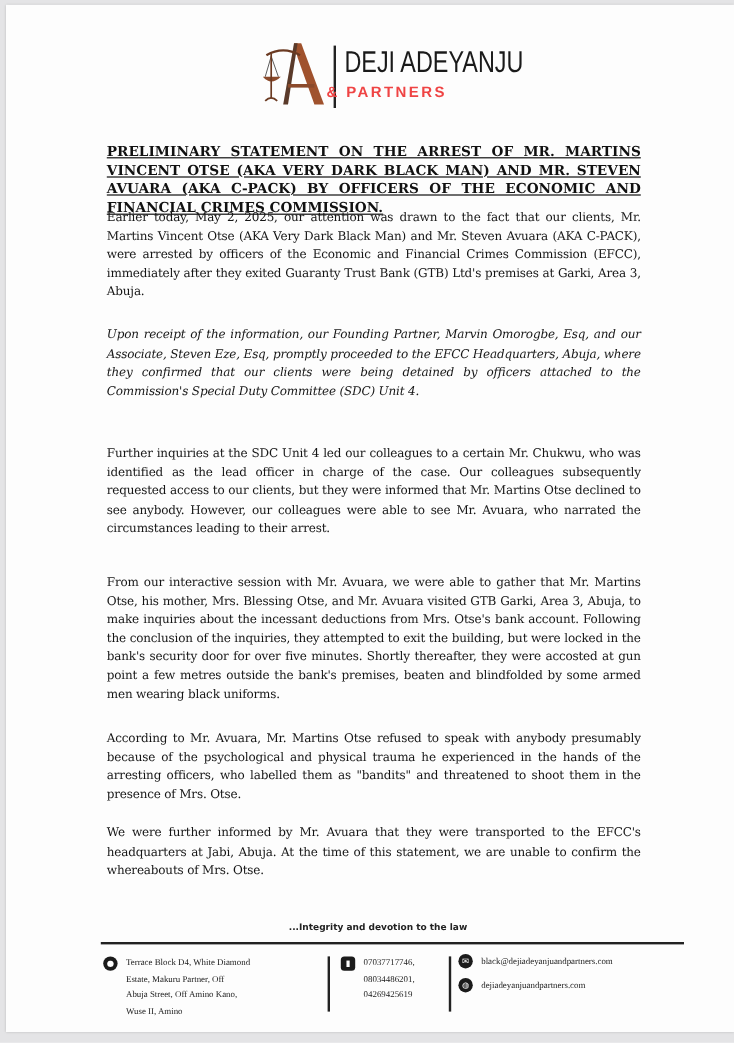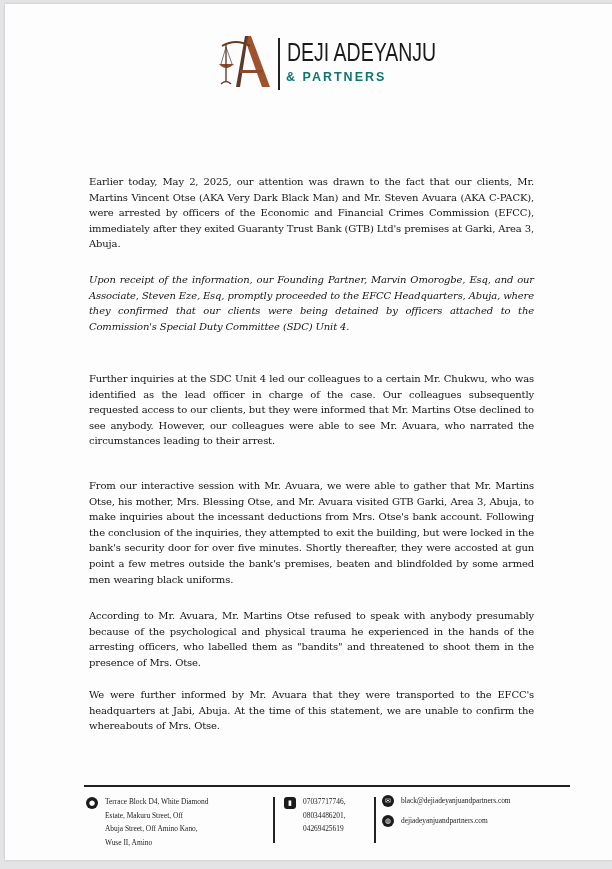--- a/index.html
+++ b/index.html
@@ -20,23 +20,23 @@
   .logo .divider {
     position:absolute; left:60px; top:6px; width:2px; height:52px; background:#222;
   }
   .logo .name {
     position:absolute; left:69px; top:6px;
     font-family:"Liberation Sans", sans-serif; font-size:25px; color:#1a1a1a;
     transform:scaleX(0.78); transform-origin:left top; letter-spacing:0;
     white-space:nowrap; line-height:28px;
   }
   .logo .sub {
-    position:absolute; left:68px; top:38px;
+    position:absolute; left:54px; top:38px;
     font-family:"Liberation Sans", sans-serif; font-weight:bold; font-size:12.5px;
-    color:#0f766e; letter-spacing:2px; white-space:nowrap;
+    color:#ef4444; letter-spacing:2px; white-space:nowrap;
   }
   .title {
     position:absolute; left:84px; top:115px; width:445px;
     font-family:"DejaVu Serif", serif; font-weight:bold; font-size:11.4px;
     line-height:15.6px; text-decoration:underline; text-align:justify;
     color:#111;
   }
   .body-text {
     position:absolute; left:84px; width:445px;
     font-family:"DejaVu Serif", serif; font-size:10px; line-height:15.6px;
@@ -85,36 +85,38 @@
       <path d="M1,32 Q8,40 16,32 Z" fill="#8b4a2b"></path>
 
       <line x1="8" y1="12" x2="8" y2="50" stroke="#6b3a22" stroke-width="1.4"></line>
       <path d="M3,52 Q8,47 13,52" stroke="#6b3a22" stroke-width="1.5" fill="none"></path>
     </svg>
     <div class="divider"></div>
     <div class="name">DEJI ADEYANJU</div>
     <div class="sub">&amp; PARTNERS</div>
   </div>
 
+  <div class="title">PRELIMINARY STATEMENT ON THE ARREST OF MR. MARTINS VINCENT OTSE (AKA VERY DARK BLACK MAN) AND MR. STEVEN AVUARA (AKA C-PACK) BY OFFICERS OF THE ECONOMIC AND FINANCIAL CRIMES COMMISSION.</div>
 
   <p class="body-text" style="top:170px;margin:0;">Earlier today, May 2, 2025, our attention was drawn to the fact that our clients, Mr. Martins Vincent Otse (AKA Very Dark Black Man) and Mr. Steven Avuara (AKA C-PACK), were arrested by officers of the Economic and Financial Crimes Commission (EFCC), immediately after they exited Guaranty Trust Bank (GTB) Ltd's premises at Garki, Area 3, Abuja.</p>
   <p class="body-text" style="top:268px;margin:0;font-style:italic;">Upon receipt of the information, our Founding Partner, Marvin Omorogbe, Esq, and our Associate, Steven Eze, Esq, promptly proceeded to the EFCC Headquarters, Abuja, where they confirmed that our clients were being detained by officers attached to the Commission's Special Duty Committee (SDC) Unit 4.</p>
   <p class="body-text" style="top:367px;margin:0;">Further inquiries at the SDC Unit 4 led our colleagues to a certain Mr. Chukwu, who was identified as the lead officer in charge of the case. Our colleagues subsequently requested access to our clients, but they were informed that Mr. Martins Otse declined to see anybody. However, our colleagues were able to see Mr. Avuara, who narrated the circumstances leading to their arrest.</p>
   <p class="body-text" style="top:474px;margin:0;">From our interactive session with Mr. Avuara, we were able to gather that Mr. Martins Otse, his mother, Mrs. Blessing Otse, and Mr. Avuara visited GTB Garki, Area 3, Abuja, to make inquiries about the incessant deductions from Mrs. Otse's bank account. Following the conclusion of the inquiries, they attempted to exit the building, but were locked in the bank's security door for over five minutes. Shortly thereafter, they were accosted at gun point a few metres outside the bank's premises, beaten and blindfolded by some armed men wearing black uniforms.</p>
   <p class="body-text" style="top:604px;margin:0;">According to Mr. Avuara, Mr. Martins Otse refused to speak with anybody presumably because of the psychological and physical trauma he experienced in the hands of the arresting officers, who labelled them as "bandits" and threatened to shoot them in the presence of Mrs. Otse.</p>
   <p class="body-text" style="top:683px;margin:0;">We were further informed by Mr. Avuara that they were transported to the EFCC's headquarters at Jabi, Abuja. At the time of this statement, we are unable to confirm the whereabouts of Mrs. Otse.</p>
 
+  <div class="tagline">...Integrity and devotion to the law</div>
   <div class="footer-rule"></div>
 
   <div class="footer">
     <div class="fcol" style="left:2px;">
       <span class="ico">●</span>
       <div class="lines">
         <div>Terrace Block D4, White Diamond</div>
-        <div>Estate, Makuru Street, Off</div>
+        <div>Estate, Makuru Partner, Off</div>
         <div>Abuja Street, Off Amino Kano,</div>
         <div>Wuse II, Amino</div>
       </div>
     </div>
 
     <div class="vsep" style="left:189px;"></div>
 
     <div class="fcol" style="left:200px;">
       <span class="ico" style="border-radius:3px;">▮</span>
       <div class="lines">

